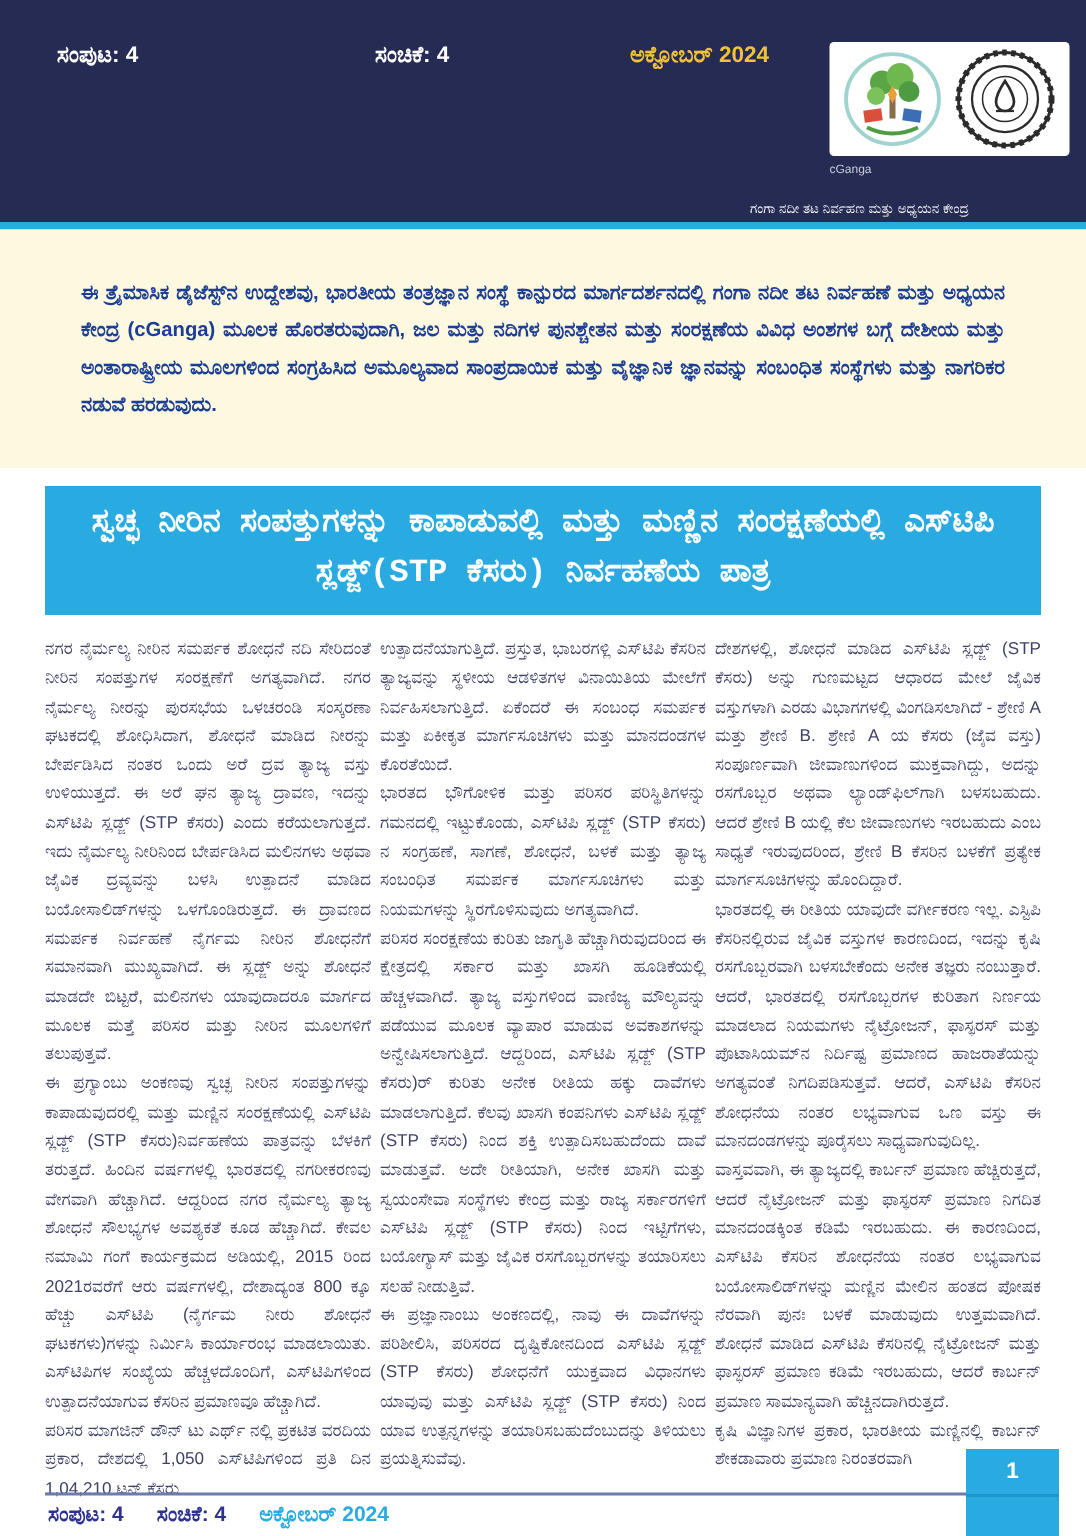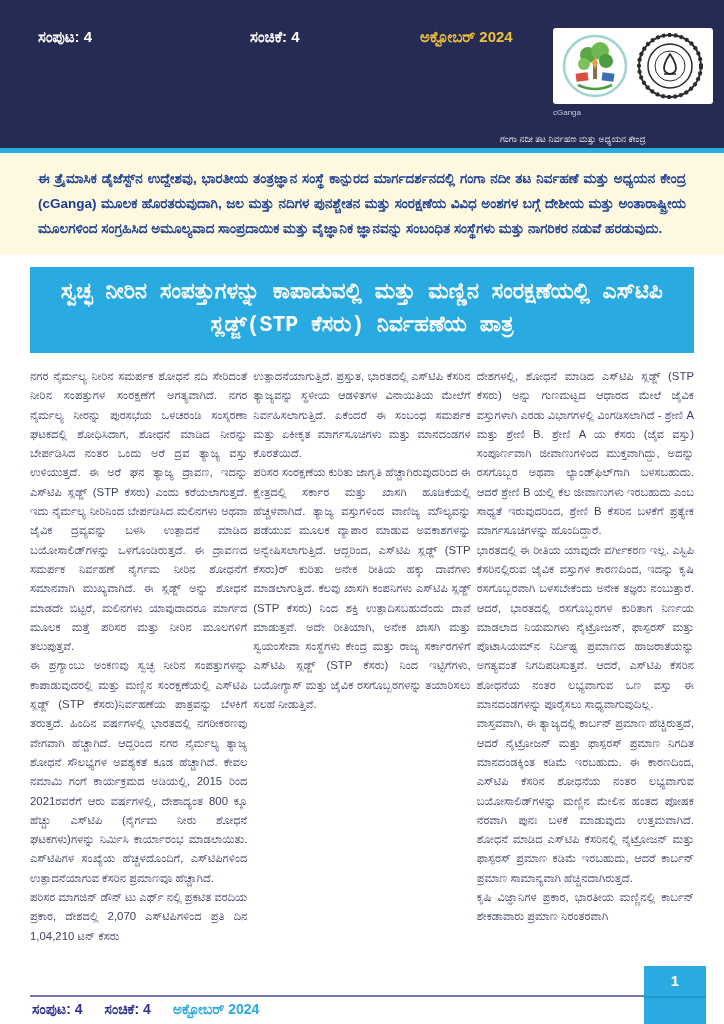--- a/index.html
+++ b/index.html
@@ -31,21 +31,21 @@
     color:#c7cada;font-size:8px;
   }
   .org-caption{
     position:absolute;top:133px;left:500px;width:220px;
     color:#ffffff;font-size:9px;line-height:12px;
   }
   .cyan-strip{height:5px;background:#29abe2;}
   
   .intro-band{background:#fdf8e0;padding:13px 38px 14px 38px;}
   .intro-text{
-    margin:0;color:#1c3e93;font-size:13.5px;line-height:25px;
+    margin:16px;color:#1c3e93;font-size:13.5px;line-height:25px;
     font-weight:bold;text-align:justify;
   }
   
   .headline-wrap{margin:12px 30px 0 30px;background:#29abe2;padding:9px 26px 11px 26px;}
   .headline-text{
     margin:0;color:#ffffff;font-size:21.5px;line-height:33px;
     font-weight:bold;text-align:center;font-family:Liberation Mono, monospace;
   }
   
   .article{display:flex;gap:6px;padding:14px 30px 0 30px;height:640px;}
@@ -116,25 +116,27 @@
   </div>
 
   <div class="headline-wrap">
     <h1 class="headline-text">ಸ್ವಚ್ಛ ನೀರಿನ ಸಂಪತ್ತುಗಳನ್ನು ಕಾಪಾಡುವಲ್ಲಿ ಮತ್ತು ಮಣ್ಣಿನ ಸಂರಕ್ಷಣೆಯಲ್ಲಿ ಎಸ್‌ಟಿಪಿ ಸ್ಲಡ್ಜ್(STP ಕೆಸರು) ನಿರ್ವಹಣೆಯ ಪಾತ್ರ</h1>
   </div>
 
   <div class="article">
     <div class="col">
       <p>ನಗರ ನೈರ್ಮಲ್ಯ ನೀರಿನ ಸಮರ್ಪಕ ಶೋಧನೆ ನದಿ ಸೇರಿದಂತೆ ನೀರಿನ ಸಂಪತ್ತುಗಳ ಸಂರಕ್ಷಣೆಗೆ ಅಗತ್ಯವಾಗಿದೆ. ನಗರ ನೈರ್ಮಲ್ಯ ನೀರನ್ನು ಪುರಸಭೆಯ ಒಳಚರಂಡಿ ಸಂಸ್ಕರಣಾ ಘಟಕದಲ್ಲಿ ಶೋಧಿಸಿದಾಗ, ಶೋಧನೆ ಮಾಡಿದ ನೀರನ್ನು ಬೇರ್ಪಡಿಸಿದ ನಂತರ ಒಂದು ಅರೆ ದ್ರವ ತ್ಯಾಜ್ಯ ವಸ್ತು ಉಳಿಯುತ್ತದೆ. ಈ ಅರೆ ಘನ ತ್ಯಾಜ್ಯ ದ್ರಾವಣ, ಇದನ್ನು ಎಸ್‌ಟಿಪಿ ಸ್ಲಡ್ಜ್ (STP ಕೆಸರು) ಎಂದು ಕರೆಯಲಾಗುತ್ತದೆ. ಇದು ನೈರ್ಮಲ್ಯ ನೀರಿನಿಂದ ಬೇರ್ಪಡಿಸಿದ ಮಲಿನಗಳು ಅಥವಾ ಜೈವಿಕ ದ್ರವ್ಯವನ್ನು ಬಳಸಿ ಉತ್ಪಾದನೆ ಮಾಡಿದ ಬಯೋಸಾಲಿಡ್‌ಗಳನ್ನು ಒಳಗೊಂಡಿರುತ್ತದೆ. ಈ ದ್ರಾವಣದ ಸಮರ್ಪಕ ನಿರ್ವಹಣೆ ನೈರ್ಗಮ ನೀರಿನ ಶೋಧನೆಗೆ ಸಮಾನವಾಗಿ ಮುಖ್ಯವಾಗಿದೆ. ಈ ಸ್ಲಡ್ಜ್ ಅನ್ನು ಶೋಧನೆ ಮಾಡದೇ ಬಿಟ್ಟರೆ, ಮಲಿನಗಳು ಯಾವುದಾದರೂ ಮಾರ್ಗದ ಮೂಲಕ ಮತ್ತೆ ಪರಿಸರ ಮತ್ತು ನೀರಿನ ಮೂಲಗಳಿಗೆ ತಲುಪುತ್ತವೆ.</p>
       <p>ಈ ಪ್ರಗ್ಯಾಂಬು ಅಂಕಣವು ಸ್ವಚ್ಛ ನೀರಿನ ಸಂಪತ್ತುಗಳನ್ನು ಕಾಪಾಡುವುದರಲ್ಲಿ ಮತ್ತು ಮಣ್ಣಿನ ಸಂರಕ್ಷಣೆಯಲ್ಲಿ ಎಸ್‌ಟಿಪಿ ಸ್ಲಡ್ಜ್ (STP ಕೆಸರು)ನಿರ್ವಹಣೆಯ ಪಾತ್ರವನ್ನು ಬೆಳಕಿಗೆ ತರುತ್ತದೆ. ಹಿಂದಿನ ವರ್ಷಗಳಲ್ಲಿ ಭಾರತದಲ್ಲಿ ನಗರೀಕರಣವು ವೇಗವಾಗಿ ಹೆಚ್ಚಾಗಿದೆ. ಆದ್ದರಿಂದ ನಗರ ನೈರ್ಮಲ್ಯ ತ್ಯಾಜ್ಯ ಶೋಧನೆ ಸೌಲಭ್ಯಗಳ ಅವಶ್ಯಕತೆ ಕೂಡ ಹೆಚ್ಚಾಗಿದೆ. ಕೇವಲ ನಮಾಮಿ ಗಂಗೆ ಕಾರ್ಯಕ್ರಮದ ಅಡಿಯಲ್ಲಿ, 2015 ರಿಂದ 2021ರವರೆಗೆ ಆರು ವರ್ಷಗಳಲ್ಲಿ, ದೇಶಾದ್ಯಂತ 800 ಕ್ಕೂ ಹೆಚ್ಚು ಎಸ್‌ಟಿಪಿ (ನೈರ್ಗಮ ನೀರು ಶೋಧನೆ ಘಟಕಗಳು)ಗಳನ್ನು ನಿರ್ಮಿಸಿ ಕಾರ್ಯಾರಂಭ ಮಾಡಲಾಯಿತು. ಎಸ್‌ಟಿಪಿಗಳ ಸಂಖ್ಯೆಯ ಹೆಚ್ಚಳದೊಂದಿಗೆ, ಎಸ್‌ಟಿಪಿಗಳಿಂದ ಉತ್ಪಾದನೆಯಾಗುವ ಕೆಸರಿನ ಪ್ರಮಾಣವೂ ಹೆಚ್ಚಾಗಿದೆ.</p>
-      <p>ಪರಿಸರ ಮಾಗಜಿನ್ ಡೌನ್ ಟು ಎರ್ಥ್ ನಲ್ಲಿ ಪ್ರಕಟಿತ ವರದಿಯ ಪ್ರಕಾರ, ದೇಶದಲ್ಲಿ 2,070 ಎಸ್‌ಟಿಪಿಗಳಿಂದ ಪ್ರತಿ ದಿನ 1,04,210 ಟನ್ ಕೆಸರು</p>
+      <p>ಪರಿಸರ ಮಾಗಜಿನ್ ಡೌನ್ ಟು ಎರ್ಥ್ ನಲ್ಲಿ ಪ್ರಕಟಿತ ವರದಿಯ ಪ್ರಕಾರ, ದೇಶದಲ್ಲಿ 1,050 ಎಸ್‌ಟಿಪಿಗಳಿಂದ ಪ್ರತಿ ದಿನ 1,04,210 ಟನ್ ಕೆಸರು</p>
     </div>
     <div class="col">
-      <p>ಉತ್ಪಾದನೆಯಾಗುತ್ತಿದೆ. ಪ್ರಸ್ತುತ, ಭಾರತದಲ್ಲಿ ಎಸ್‌ಟಿಪಿ ಕೆಸರಿನ ತ್ಯಾಜ್ಯವನ್ನು ಸ್ಥಳೀಯ ಆಡಳಿತಗಳ ವಿನಾಯಿತಿಯ ಮೇಲೆಗೆ ನಿರ್ವಹಿಸಲಾಗುತ್ತಿದೆ. ಏಕೆಂದರೆ ಈ ಸಂಬಂಧ ಸಮರ್ಪಕ ಮತ್ತು ಏಕೀಕೃತ ಮಾರ್ಗಸೂಚಿಗಳು ಮತ್ತು ಮಾನದಂಡಗಳ ಕೊರತೆಯಿದೆ.</p>
+      <p>ಉತ್ಪಾದನೆಯಾಗುತ್ತಿದೆ. ಪ್ರಸ್ತುತ, ಭಾಬರಗಳ್ಲಿ ಎಸ್‌ಟಿಪಿ ಕೆಸರಿನ ತ್ಯಾಜ್ಯವನ್ನು ಸ್ಥಳೀಯ ಆಡಳಿತಗಳ ವಿನಾಯಿತಿಯ ಮೇಲೆಗೆ ನಿರ್ವಹಿಸಲಾಗುತ್ತಿದೆ. ಏಕೆಂದರೆ ಈ ಸಂಬಂಧ ಸಮರ್ಪಕ ಮತ್ತು ಏಕೀಕೃತ ಮಾರ್ಗಸೂಚಿಗಳು ಮತ್ತು ಮಾನದಂಡಗಳ ಕೊರತೆಯಿದೆ.</p>
+      <p>ಭಾರತದ ಭೌಗೋಳಿಕ ಮತ್ತು ಪರಿಸರ ಪರಿಸ್ಥಿತಿಗಳನ್ನು ಗಮನದಲ್ಲಿ ಇಟ್ಟುಕೊಂಡು, ಎಸ್‌ಟಿಪಿ ಸ್ಲಡ್ಜ್ (STP ಕೆಸರು) ನ ಸಂಗ್ರಹಣೆ, ಸಾಗಣೆ, ಶೋಧನೆ, ಬಳಕೆ ಮತ್ತು ತ್ಯಾಜ್ಯ ಸಂಬಂಧಿತ ಸಮರ್ಪಕ ಮಾರ್ಗಸೂಚಿಗಳು ಮತ್ತು ನಿಯಮಗಳನ್ನು ಸ್ಥಿರಗೊಳಿಸುವುದು ಅಗತ್ಯವಾಗಿದೆ.</p>
       <p>ಪರಿಸರ ಸಂರಕ್ಷಣೆಯ ಕುರಿತು ಜಾಗೃತಿ ಹೆಚ್ಚಾಗಿರುವುದರಿಂದ ಈ ಕ್ಷೇತ್ರದಲ್ಲಿ ಸರ್ಕಾರ ಮತ್ತು ಖಾಸಗಿ ಹೂಡಿಕೆಯಲ್ಲಿ ಹೆಚ್ಚಳವಾಗಿದೆ. ತ್ಯಾಜ್ಯ ವಸ್ತುಗಳಿಂದ ವಾಣಿಜ್ಯ ಮೌಲ್ಯವನ್ನು ಪಡೆಯುವ ಮೂಲಕ ವ್ಯಾಪಾರ ಮಾಡುವ ಅವಕಾಶಗಳನ್ನು ಅನ್ವೇಷಿಸಲಾಗುತ್ತಿದೆ. ಆದ್ದರಿಂದ, ಎಸ್‌ಟಿಪಿ ಸ್ಲಡ್ಜ್ (STP ಕೆಸರು)ರ್ ಕುರಿತು ಅನೇಕ ರೀತಿಯ ಹಕ್ಕು ದಾವೆಗಳು ಮಾಡಲಾಗುತ್ತಿದೆ. ಕೆಲವು ಖಾಸಗಿ ಕಂಪನಿಗಳು ಎಸ್‌ಟಿಪಿ ಸ್ಲಡ್ಜ್ (STP ಕೆಸರು) ನಿಂದ ಶಕ್ತಿ ಉತ್ಪಾದಿಸಬಹುದೆಂದು ದಾವೆ ಮಾಡುತ್ತವೆ. ಅದೇ ರೀತಿಯಾಗಿ, ಅನೇಕ ಖಾಸಗಿ ಮತ್ತು ಸ್ವಯಂಸೇವಾ ಸಂಸ್ಥೆಗಳು ಕೇಂದ್ರ ಮತ್ತು ರಾಜ್ಯ ಸರ್ಕಾರಗಳಿಗೆ ಎಸ್‌ಟಿಪಿ ಸ್ಲಡ್ಜ್ (STP ಕೆಸರು) ನಿಂದ ಇಟ್ಟಿಗೆಗಳು, ಬಯೋಗ್ಯಾಸ್ ಮತ್ತು ಜೈವಿಕ ರಸಗೊಬ್ಬರಗಳನ್ನು ತಯಾರಿಸಲು ಸಲಹೆ ನೀಡುತ್ತಿವೆ.</p>
+      <p>ಈ ಪ್ರಜ್ಞಾನಾಂಬು ಅಂಕಣದಲ್ಲಿ, ನಾವು ಈ ದಾವೆಗಳನ್ನು ಪರಿಶೀಲಿಸಿ, ಪರಿಸರದ ದೃಷ್ಟಿಕೋನದಿಂದ ಎಸ್‌ಟಿಪಿ ಸ್ಲಡ್ಜ್ (STP ಕೆಸರು) ಶೋಧನೆಗೆ ಯುಕ್ತವಾದ ವಿಧಾನಗಳು ಯಾವುವು ಮತ್ತು ಎಸ್‌ಟಿಪಿ ಸ್ಲಡ್ಜ್ (STP ಕೆಸರು) ನಿಂದ ಯಾವ ಉತ್ಪನ್ನಗಳನ್ನು ತಯಾರಿಸಬಹುದೆಂಬುದನ್ನು ತಿಳಿಯಲು ಪ್ರಯತ್ನಿಸುವೆವು.</p>
     </div>
     <div class="col">
       <p>ದೇಶಗಳಲ್ಲಿ, ಶೋಧನೆ ಮಾಡಿದ ಎಸ್‌ಟಿಪಿ ಸ್ಲಡ್ಜ್ (STP ಕೆಸರು) ಅನ್ನು ಗುಣಮಟ್ಟದ ಆಧಾರದ ಮೇಲೆ ಜೈವಿಕ ವಸ್ತುಗಳಾಗಿ ಎರಡು ವಿಭಾಗಗಳಲ್ಲಿ ವಿಂಗಡಿಸಲಾಗಿದೆ - ಶ್ರೇಣಿ A ಮತ್ತು ಶ್ರೇಣಿ B. ಶ್ರೇಣಿ A ಯ ಕೆಸರು (ಜೈವ ವಸ್ತು) ಸಂಪೂರ್ಣವಾಗಿ ಜೀವಾಣುಗಳಿಂದ ಮುಕ್ತವಾಗಿದ್ದು, ಅದನ್ನು ರಸಗೊಬ್ಬರ ಅಥವಾ ಲ್ಯಾಂಡ್‌ಫಿಲ್‌ಗಾಗಿ ಬಳಸಬಹುದು. ಆದರೆ ಶ್ರೇಣಿ B ಯಲ್ಲಿ ಕೆಲ ಜೀವಾಣುಗಳು ಇರಬಹುದು ಎಂಬ ಸಾಧ್ಯತೆ ಇರುವುದರಿಂದ, ಶ್ರೇಣಿ B ಕೆಸರಿನ ಬಳಕೆಗೆ ಪ್ರತ್ಯೇಕ ಮಾರ್ಗಸೂಚಿಗಳನ್ನು ಹೊಂದಿದ್ದಾರೆ.</p>
       <p>ಭಾರತದಲ್ಲಿ ಈ ರೀತಿಯ ಯಾವುದೇ ವರ್ಗೀಕರಣ ಇಲ್ಲ. ಎಸ್ಟಿಪಿ ಕೆಸರಿನಲ್ಲಿರುವ ಜೈವಿಕ ವಸ್ತುಗಳ ಕಾರಣದಿಂದ, ಇದನ್ನು ಕೃಷಿ ರಸಗೊಬ್ಬರವಾಗಿ ಬಳಸಬೇಕೆಂದು ಅನೇಕ ತಜ್ಞರು ನಂಬುತ್ತಾರೆ. ಆದರೆ, ಭಾರತದಲ್ಲಿ ರಸಗೊಬ್ಬರಗಳ ಕುರಿತಾಗ ನಿರ್ಣಯ ಮಾಡಲಾದ ನಿಯಮಗಳು ನೈಟ್ರೋಜನ್, ಫಾಸ್ಫರಸ್ ಮತ್ತು ಪೊಟಾಸಿಯಮ್‌ನ ನಿರ್ದಿಷ್ಟ ಪ್ರಮಾಣದ ಹಾಜರಾತೆಯನ್ನು ಅಗತ್ಯವಂತೆ ನಿಗದಿಪಡಿಸುತ್ತವೆ. ಆದರೆ, ಎಸ್‌ಟಿಪಿ ಕೆಸರಿನ ಶೋಧನೆಯ ನಂತರ ಲಭ್ಯವಾಗುವ ಒಣ ವಸ್ತು ಈ ಮಾನದಂಡಗಳನ್ನು ಪೂರೈಸಲು ಸಾಧ್ಯವಾಗುವುದಿಲ್ಲ.</p>
       <p>ವಾಸ್ತವವಾಗಿ, ಈ ತ್ಯಾಜ್ಯದಲ್ಲಿ ಕಾರ್ಬನ್ ಪ್ರಮಾಣ ಹೆಚ್ಚಿರುತ್ತದೆ, ಆದರೆ ನೈಟ್ರೋಜನ್ ಮತ್ತು ಫಾಸ್ಫರಸ್ ಪ್ರಮಾಣ ನಿಗದಿತ ಮಾನದಂಡಕ್ಕಿಂತ ಕಡಿಮೆ ಇರಬಹುದು. ಈ ಕಾರಣದಿಂದ, ಎಸ್‌ಟಿಪಿ ಕೆಸರಿನ ಶೋಧನೆಯ ನಂತರ ಲಭ್ಯವಾಗುವ ಬಯೋಸಾಲಿಡ್‌ಗಳನ್ನು ಮಣ್ಣಿನ ಮೇಲಿನ ಹಂತದ ಪೋಷಕ ನೆರವಾಗಿ ಪುನಃ ಬಳಕೆ ಮಾಡುವುದು ಉತ್ತಮವಾಗಿದೆ. ಶೋಧನೆ ಮಾಡಿದ ಎಸ್‌ಟಿಪಿ ಕೆಸರಿನಲ್ಲಿ ನೈಟ್ರೋಜನ್ ಮತ್ತು ಫಾಸ್ಫರಸ್ ಪ್ರಮಾಣ ಕಡಿಮೆ ಇರಬಹುದು, ಆದರೆ ಕಾರ್ಬನ್ ಪ್ರಮಾಣ ಸಾಮಾನ್ಯವಾಗಿ ಹೆಚ್ಚಿನದಾಗಿರುತ್ತದೆ.</p>
       <p>ಕೃಷಿ ವಿಜ್ಞಾನಿಗಳ ಪ್ರಕಾರ, ಭಾರತೀಯ ಮಣ್ಣಿನಲ್ಲಿ ಕಾರ್ಬನ್ ಶೇಕಡಾವಾರು ಪ್ರಮಾಣ ನಿರಂತರವಾಗಿ</p>
     </div>
   </div>
 
   <div class="footer-rule"></div>

